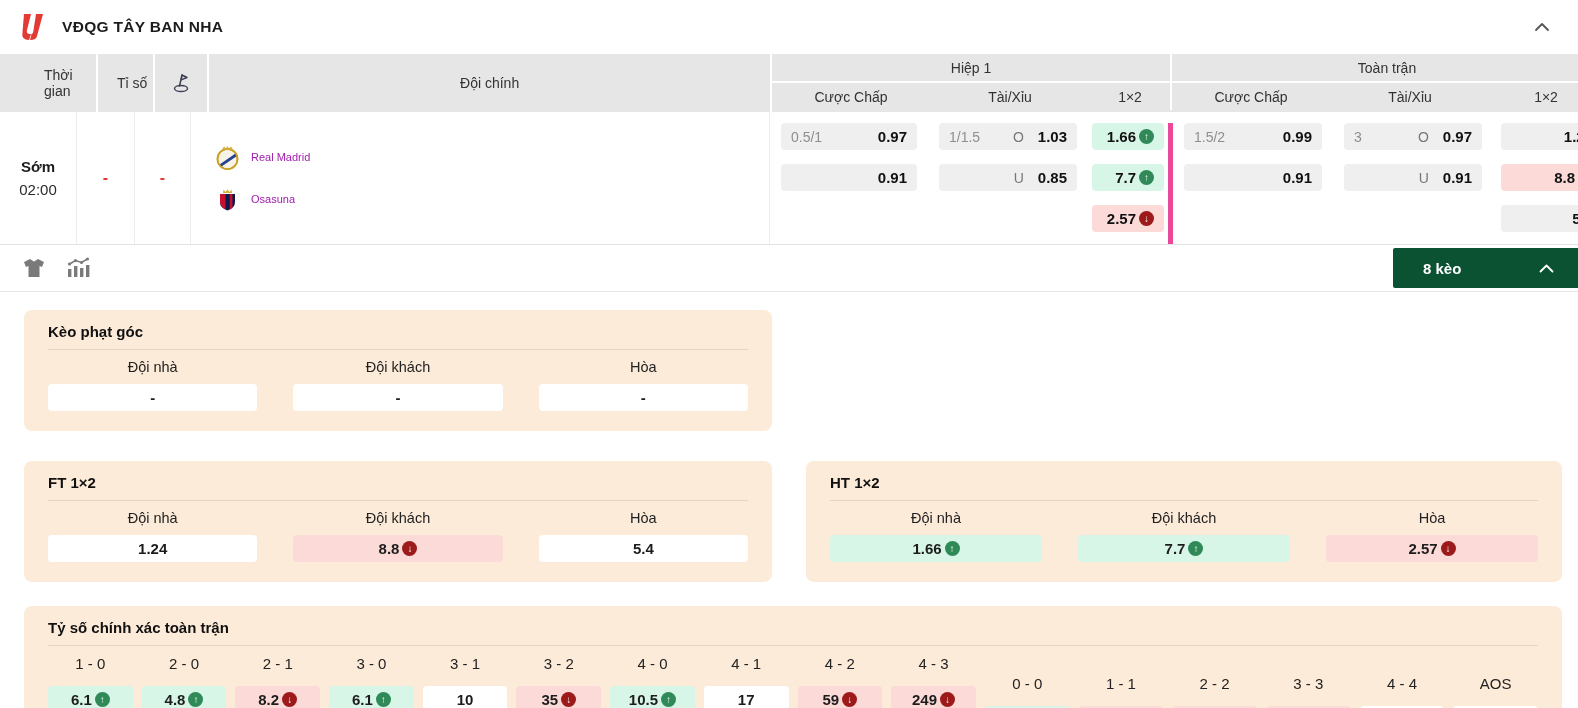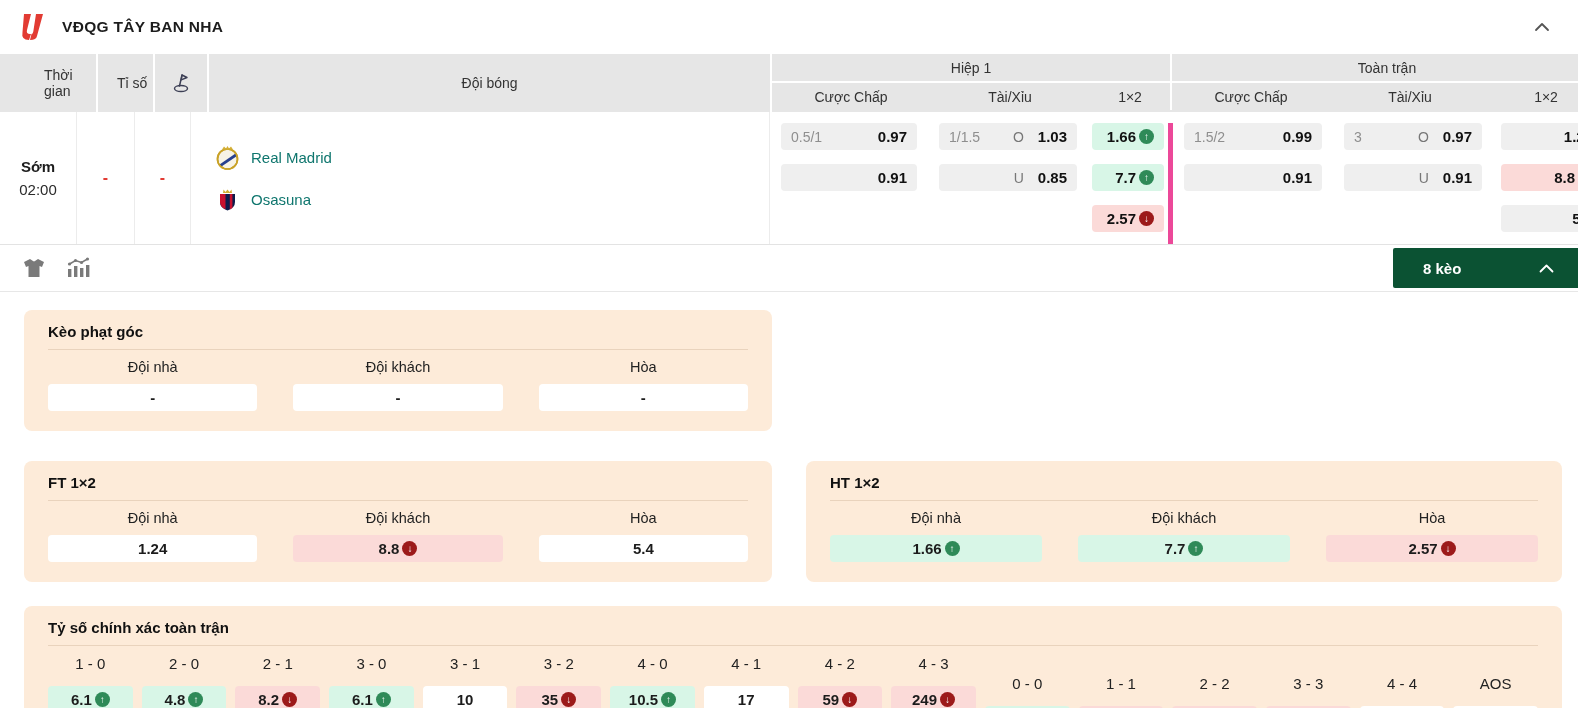--- a/index.html
+++ b/index.html
@@ -29,21 +29,21 @@
   
   .trow { display:flex; height:133px; background:#fff; border-bottom:1px solid #e3e3e3; }
   .td { border-right:1px solid #ececec; }
   .td-time { width:77px; display:flex; flex-direction:column; align-items:center; justify-content:center; gap:6px; font-size:15px; }
   .td-time .status { font-weight:bold; }
   .td-time .time { color:#2b2b2b; }
   .td-score, .td-corner { display:flex; align-items:center; justify-content:center; color:#e23b33; font-weight:bold; font-size:16px; }
   .td-score { width:58px; } .td-corner { width:56px; }
   .td-teams { width:579px; display:flex; flex-direction:column; justify-content:center; gap:17px; padding-left:24px; }
   .team { display:flex; align-items:center; gap:11px; cursor:pointer; }
-  .team-name { font-size:15px; font-weight:500; color:#0f766e; }
+  .team-name { font-size:11px; font-weight:500; color:#a21caf; }
   .team-logo { width:25px; height:25px; flex-shrink:0; }
   .td-odds { display:flex; padding-top:11px; }
   .ogrid { display:grid; grid-auto-rows:41px; align-items:start; }
   .ogrid.h1 { grid-template-columns:158px 160px 80px; width:398px; }
   .ogrid.ft { grid-template-columns:160px 160px 112px; width:384px; border-left:5px solid #ec4899; }
   .ocell-wrap { padding:0 11px; }
   .ocell { height:27px; border-radius:4px; background:#efefef; display:flex; align-items:center; padding:0 10px; font-size:15px; cursor:pointer; }
   .ocell .line { color:#8e8e8e; font-size:14px; }
   .ocell .side { color:#777; font-size:14px; margin-left:auto; margin-right:14px; }
   .ocell .odds { font-weight:bold; color:#111; }
@@ -104,21 +104,21 @@
     <div class="thead-left">
       <div class="th-cell w-time">Thời gian</div>
       <div class="th-cell w-score">Tỉ số</div>
       <div class="th-cell w-corner">
         <svg width="19" height="21" viewBox="0 0 19 21">
           <line x1="10" y1="2" x2="7.5" y2="13" stroke="#3c3f55" stroke-width="1.5" stroke-linecap="round"></line>
           <path d="M10 2 L15 4.5 L9.2 6.8 Z" fill="none" stroke="#3c3f55" stroke-width="1.4" stroke-linejoin="round"></path>
           <ellipse cx="9" cy="15.5" rx="6.5" ry="3" fill="none" stroke="#3c3f55" stroke-width="1.4"></ellipse>
         </svg>
       </div>
-      <div class="th-cell w-team">Đội bóng</div>
+      <div class="th-cell w-team">Đội chính</div>
     </div>
     <div class="thead-right">
       <div class="group-row">
         <div class="group-cell g1">Hiệp 1</div>
         <div class="group-cell g2">Toàn trận</div>
       </div>
       <div class="sub-row">
         <div class="sub-cell sw1">Cược Chấp</div>
         <div class="sub-cell sw2">Tài/Xỉu</div>
         <div class="sub-cell sw3">1×2</div>

